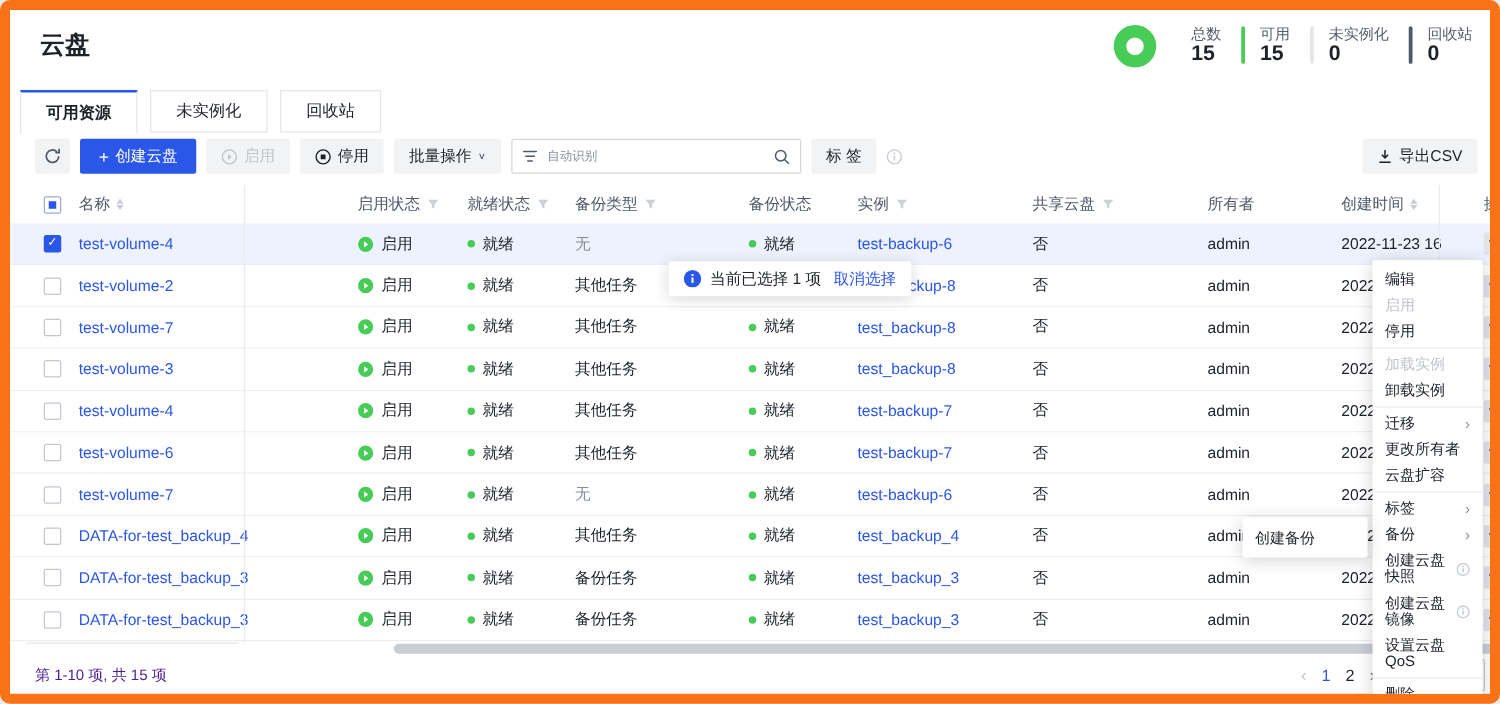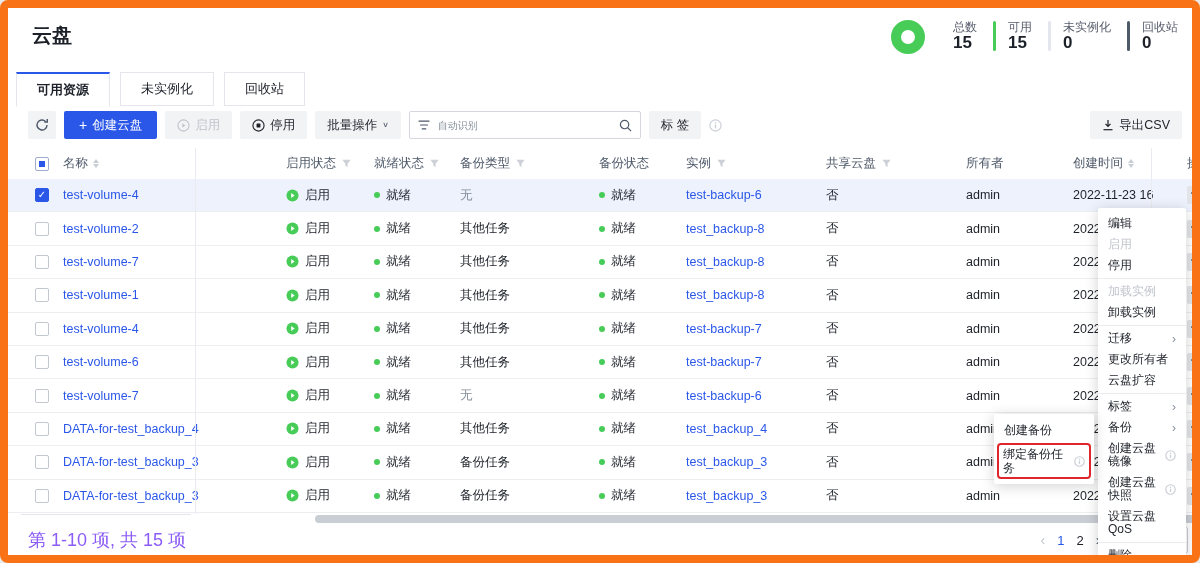--- a/index.html
+++ b/index.html
@@ -70,21 +70,21 @@
   .sort .up{border-bottom:4px solid #c9cdd4;}
   .sort .dn{border-top:4px solid #c9cdd4;}
   .more{width:22px;height:18px;border-radius:2px;background:#e2e4e8;color:#4e5969;font-weight:bold;font-size:12px;
     letter-spacing:1px;display:flex;align-items:center;justify-content:center;cursor:pointer;padding-bottom:4px;box-sizing:border-box;}
   .v-edge{position:absolute;top:0;height:100%;width:1px;background:#e9ebf0;}
   .sticky-bottom{position:absolute;left:13px;top:506px;width:170px;height:1px;background:#e5e6eb;}
   .hscroll{position:absolute;left:307px;top:507px;width:880px;height:8px;border-radius:4px;background:#c9cdd4;cursor:pointer;}
 
   
   .footer{position:absolute;top:514px;left:20px;right:14px;height:36px;display:flex;align-items:center;justify-content:space-between;}
-  .range{font-size:18px;color:#8b5cf6;}
+  .range{font-size:12px;color:#4c1d95;}
   .pager{display:flex;align-items:center;gap:12px;font-size:13px;}
   .pg{cursor:pointer;color:#1d2129;}
   .pg.cur{color:#2b57e8;}
   .pg.nav{color:#4e5969;font-size:14px;}
   .pg.nav.off{color:#c0c4cc;cursor:default;}
   .psize{height:26px;box-sizing:border-box;border:1px solid #c9cdd4;border-radius:2px;display:flex;align-items:center;
     gap:7px;padding:0 8px;font-size:12px;color:#1d2129;cursor:pointer;}
 
   
   .toast{position:absolute;left:527px;top:201px;height:28px;background:#fff;border-radius:2px;z-index:20;
@@ -395,21 +395,21 @@
             <div class="cell col-created">2022-11-23 16</div>
             <div class="cell col-op">
               <span class="more">···</span>
             </div>
           </div>
           <div class="row" style="top: 131.2px;">
             <div class="cell col-cb">
               <span class="cb"></span>
             </div>
             <div class="cell col-name">
-              <span class="link">test-volume-1</span>
+              <span class="link">test-volume-3</span>
             </div>
             <div class="cell col-enable_status">
               <span class="ic">
                 <svg width="13" height="13" viewBox="0 0 14 14">
                   <circle cx="7" cy="7" r="6.5" fill="#47cc58"></circle>
                   <path d="M5.6 4.4l3.7 2.6-3.7 2.6z" fill="#fff"></path>
                 </svg>
               </span>
               <span>启用</span>
             </div>
@@ -656,20 +656,31 @@
           <span class="pg cur">1</span>
           <span class="pg">2</span>
           <span class="pg nav">›</span>
           <div class="psize">
             <span>10 项/页</span>
             <span class="chev">∨</span>
           </div>
         </div>
   </div>
 
+  <div class="toast">
+    <span class="ic">
+          <svg width="14" height="14" viewBox="0 0 14 14">
+            <circle cx="7" cy="7" r="7" fill="#2b57e8"></circle>
+            <rect x="6.2" y="6" width="1.6" height="4.3" fill="#fff"></rect>
+            <rect x="6.2" y="3.2" width="1.6" height="1.6" fill="#fff"></rect>
+          </svg>
+        </span>
+    <span>当前已选择 1 项</span>
+    <span class="cancel">取消选择</span>
+  </div>
 
   <div class="menu" id="menu">
         <div class="m-item">
           <span>编辑</span>
         </div>
         <div class="m-item disabled">
           <span>启用</span>
         </div>
         <div class="m-item">
           <span>停用</span>
@@ -696,59 +707,49 @@
         <div class="m-div"></div>
         <div class="m-item">
           <span>标签</span>
           <span class="grow"></span>
           <span class="m-arrow">›</span>
         </div>
         <div class="m-item">
           <span>备份</span>
           <span class="grow"></span>
           <span class="m-arrow">›</span>
+        </div>
+        <div class="m-item">
+          <span>创建云盘快照</span>
+          <span class="ic" style="margin-left: 3px;">
+            <svg width="11" height="11" viewBox="0 0 14 14">
+              <circle cx="7" cy="7" r="6" stroke="#c9cdd4" fill="none" stroke-width="1.4"></circle>
+              <rect x="6.2" y="6" width="1.6" height="4" fill="#c9cdd4"></rect>
+              <rect x="6.2" y="3.3" width="1.6" height="1.6" fill="#c9cdd4"></rect>
+            </svg>
+          </span>
         </div>
         <div class="m-item">
           <span>创建云盘镜像</span>
           <span class="ic" style="margin-left: 3px;">
             <svg width="11" height="11" viewBox="0 0 14 14">
               <circle cx="7" cy="7" r="6" stroke="#c9cdd4" fill="none" stroke-width="1.4"></circle>
               <rect x="6.2" y="6" width="1.6" height="4" fill="#c9cdd4"></rect>
               <rect x="6.2" y="3.3" width="1.6" height="1.6" fill="#c9cdd4"></rect>
             </svg>
           </span>
         </div>
         <div class="m-item">
-          <span>创建云盘快照</span>
-          <span class="ic" style="margin-left: 3px;">
-            <svg width="11" height="11" viewBox="0 0 14 14">
-              <circle cx="7" cy="7" r="6" stroke="#c9cdd4" fill="none" stroke-width="1.4"></circle>
-              <rect x="6.2" y="6" width="1.6" height="4" fill="#c9cdd4"></rect>
-              <rect x="6.2" y="3.3" width="1.6" height="1.6" fill="#c9cdd4"></rect>
-            </svg>
-          </span>
-        </div>
-        <div class="m-item">
           <span>设置云盘QoS</span>
         </div>
         <div class="m-div"></div>
         <div class="m-item">
           <span>删除</span>
         </div>
       </div>
   <div class="submenu" id="submenu">
         <div class="s-item">
           <span>创建备份</span>
         </div>
-        <div class="s-item hl">
-          <span>绑定备份任务</span>
-          <span class="ic">
-            <svg width="11" height="11" viewBox="0 0 14 14">
-              <circle cx="7" cy="7" r="6" stroke="#c9cdd4" fill="none" stroke-width="1.4"></circle>
-              <rect x="6.2" y="6" width="1.6" height="4" fill="#c9cdd4"></rect>
-              <rect x="6.2" y="3.3" width="1.6" height="1.6" fill="#c9cdd4"></rect>
-            </svg>
-          </span>
-        </div>
       </div>
 
 </div>
   </div>
 
 </body></html>

